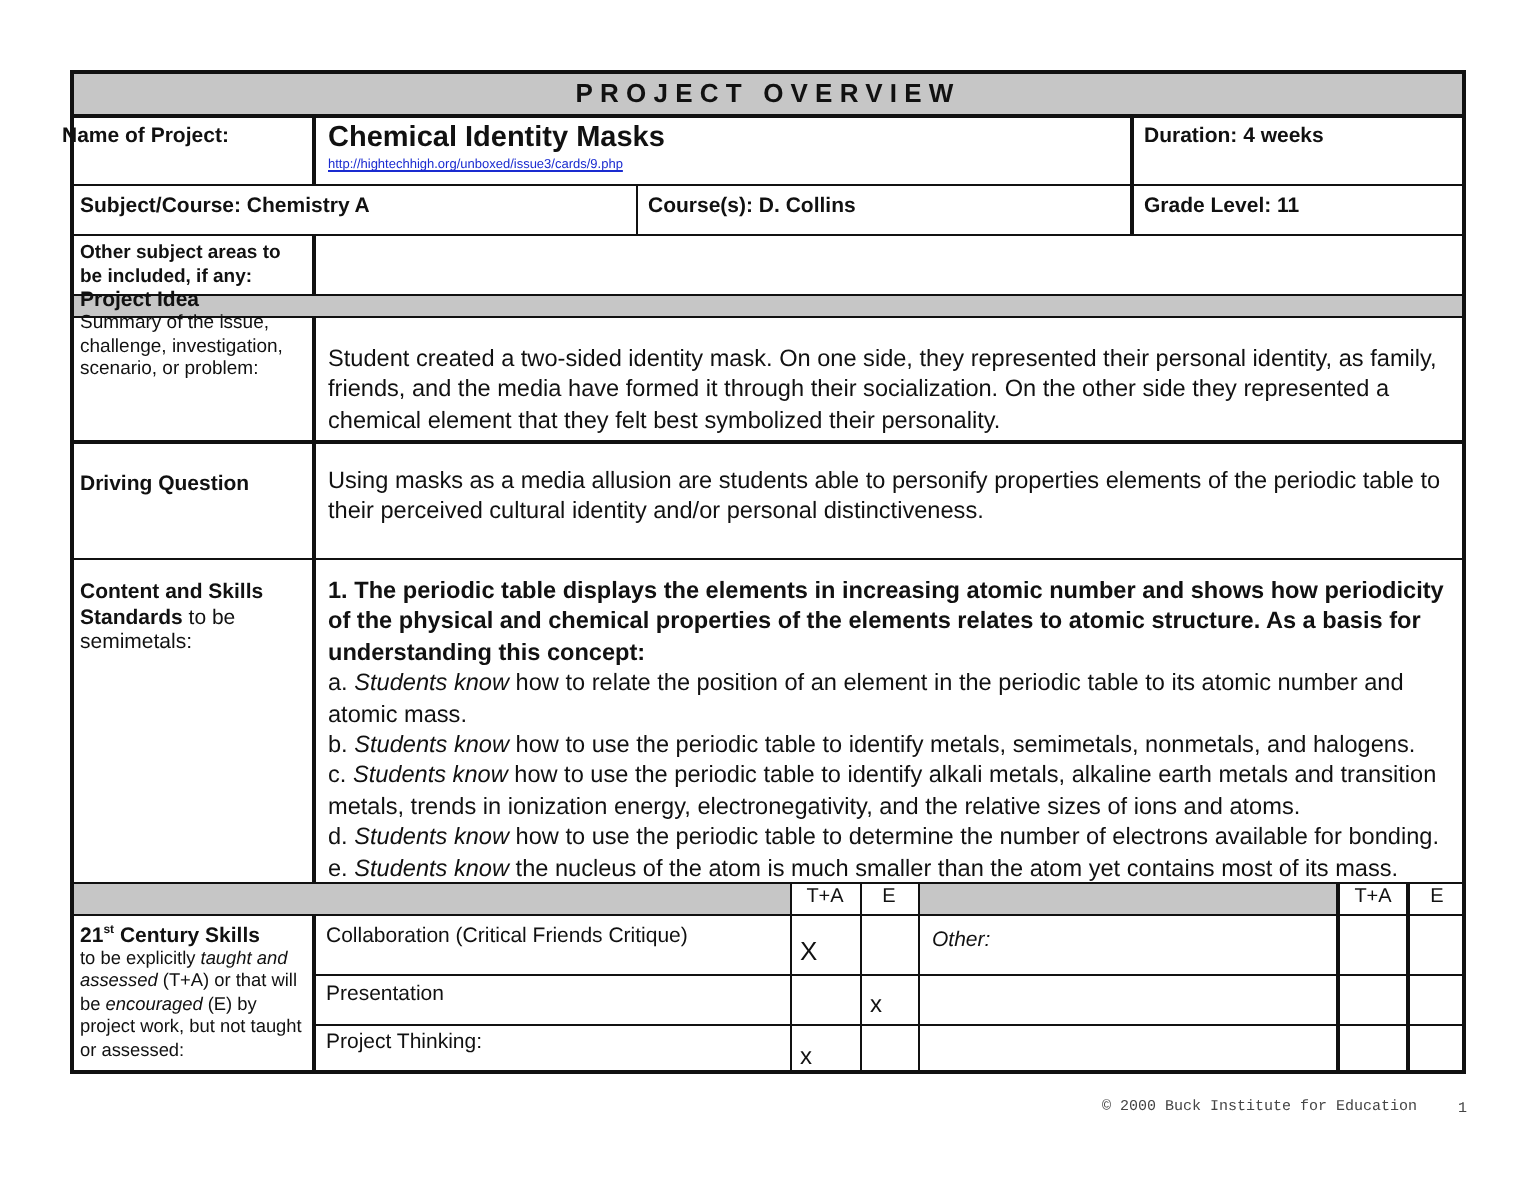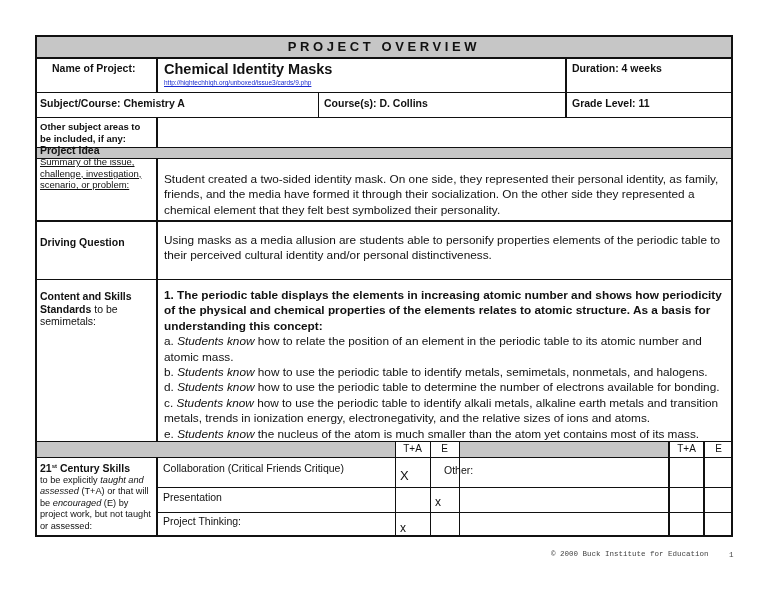--- a/index.html
+++ b/index.html
@@ -8,39 +8,39 @@
   .abs { position:absolute; box-sizing:border-box; }
   .frame { left:35px; top:35px; width:698px; height:502px; border:2px solid #111; }
   .gray { background:#c6c6c6; }
   .hline { position:absolute; height:1px; background:#111; }
   .hline.thick { height:2px; }
   .vline { position:absolute; width:2px; background:#111; }
   .vline.thin { width:1px; }
   .title { left:35px; top:35px; width:698px; height:23px; text-align:center;
            font-weight:bold; font-size:13px; letter-spacing:3.6px; line-height:24px; }
   .lbl { font-size:10.5px; font-weight:bold; }
-  .sm { font-size:9.5px; font-weight:normal; line-height:11.5px;text-decoration:underline; }
+  .sm { font-size:9.5px; font-weight:normal; line-height:11.5px; }
   .body { font-size:11.8px; line-height:15.4px; }
   .link { font-size:6.5px; color:#1a2bd0; text-decoration:underline; }
   .proj-name { font-size:14.5px; font-weight:bold; }
   .x { font-size:13px; }
   .x.sm-x { font-size:12px; }
   .footer { font-family:"Liberation Mono", monospace; font-size:7.5px; color:#444; }
   i { font-style:italic; }
 </style>
 </head>
 <body>
 
 <div class="abs frame"></div>
 
 <div class="abs gray" style="left:37px;top:37px;width:694px;height:21px;"></div>
 <div class="abs title">PROJECT OVERVIEW</div>
 <div class="hline thick" style="left:35px;top:57px;width:698px;"></div>
 
-<div class="abs lbl" style="left:52px;top:62px;text-align:center;">Name of Project:</div>
+<div class="abs lbl" style="left:31px;top:62px;text-align:center;">Name of Project:</div>
 <div class="vline" style="left:156px;top:58px;height:34px;"></div>
 <div class="abs proj-name" style="left:164px;top:61px;">Chemical Identity Masks</div>
 <div class="abs link" style="left:164px;top:79px;">http://hightechhigh.org/unboxed/issue3/cards/9.php</div>
 <div class="vline" style="left:565px;top:58px;height:34px;"></div>
 <div class="abs lbl" style="left:572px;top:62px;">Duration:  4 weeks</div>
 <div class="hline" style="left:35px;top:92px;width:698px;"></div>
 
 <div class="abs lbl" style="left:40px;top:97px;">Subject/Course: Chemistry A</div>
 <div class="vline thin" style="left:318px;top:92px;height:25px;"></div>
 <div class="abs lbl" style="left:324px;top:97px;">Course(s): D. Collins</div>
@@ -68,22 +68,22 @@
 <div class="abs body" style="left:164px;top:233px;width:565px;">Using masks as a media allusion are students able to personify properties elements of the periodic table to their perceived cultural identity and/or personal distinctiveness.</div>
 <div class="hline" style="left:35px;top:279px;width:698px;"></div>
 
 <div class="abs" style="left:40px;top:290px;width:114px;font-size:10.5px;line-height:12.5px;">
   <b>Content and Skills Standards</b><span style="font-weight:normal;"> to be semimetals:</span>
 </div>
 <div class="abs body" style="left:164px;top:288px;width:567px;">
   <div style="font-weight:bold;">1. The periodic table displays the elements in increasing atomic number and shows how periodicity of the physical and chemical properties of the elements relates to atomic structure. As a basis for understanding this concept:</div>
   <div><span>a. </span><i>Students know</i><span> how to relate the position of an element in the periodic table to its atomic number and atomic mass.</span></div>
   <div><span>b. </span><i>Students know</i><span> how to use the periodic table to identify metals, semimetals, nonmetals, and halogens.</span></div>
+  <div><span>c. </span><i>Students know</i><span> how to use the periodic table to identify alkali metals, alkaline earth metals and transition metals, trends in ionization energy, electronegativity, and the relative sizes of ions and atoms.</span></div>
   <div><span>d. </span><i>Students know</i><span> how to use the periodic table to determine the number of electrons available for bonding.</span></div>
-  <div><span>c. </span><i>Students know</i><span> how to use the periodic table to identify alkali metals, alkaline earth metals and transition metals, trends in ionization energy, electronegativity, and the relative sizes of ions and atoms.</span></div>
   <div><span>e. </span><i>Students know</i><span> the nucleus of the atom is much smaller than the atom yet contains most of its mass.</span></div>
 </div>
 <div class="hline" style="left:35px;top:441px;width:698px;"></div>
 
 <div class="abs gray" style="left:37px;top:442px;width:358px;height:15px;"></div>
 <div class="abs gray" style="left:459px;top:442px;width:210px;height:15px;"></div>
 <div class="abs" style="left:395px;top:443px;width:35px;text-align:center;font-size:10px;">T+A</div>
 <div class="abs" style="left:430px;top:443px;width:29px;text-align:center;font-size:10px;">E</div>
 <div class="abs" style="left:669px;top:443px;width:35px;text-align:center;font-size:10px;">T+A</div>
 <div class="abs" style="left:704px;top:443px;width:29px;text-align:center;font-size:10px;">E</div>
@@ -97,21 +97,21 @@
 <div class="vline" style="left:703px;top:441px;height:96px;"></div>
 
 <div class="abs" style="left:40px;top:460px;width:116px;font-size:9.2px;line-height:11.4px;">
   <b style="font-size:10.5px;">21<sup style="font-size:6px;">st</sup> Century Skills</b><br>
   <span>to be explicitly </span><i>taught and assessed</i><span> (T+A) or that will be </span><i>encouraged</i><span> (E) by project work, but not taught or assessed:</span>
 </div>
 
 <div class="abs" style="left:163px;top:462px;font-size:10.5px;">Collaboration (Critical Friends Critique)</div>
 <div class="abs x" style="left:400px;top:468px;">X</div>
 <div class="abs x" style="left:435px;top:468px;"></div>
-<div class="abs" style="left:444px;top:464px;font-size:10.5px;">Other:</div>
+<div class="abs" style="left:466px;top:464px;font-size:10.5px;font-style:italic;">Other:</div>
 <div class="hline" style="left:157px;top:487px;width:576px;"></div>
 
 <div class="abs" style="left:163px;top:491px;font-size:10.5px;">Presentation</div>
 <div class="abs x sm-x" style="left:400px;top:495px;"></div>
 <div class="abs x sm-x" style="left:435px;top:495px;">x</div>
 <div class="hline" style="left:157px;top:512px;width:576px;"></div>
 
 <div class="abs" style="left:163px;top:515px;font-size:10.5px;">Project Thinking:</div>
 <div class="abs x sm-x" style="left:400px;top:521px;">x</div>
 <div class="abs x sm-x" style="left:435px;top:521px;"></div>

